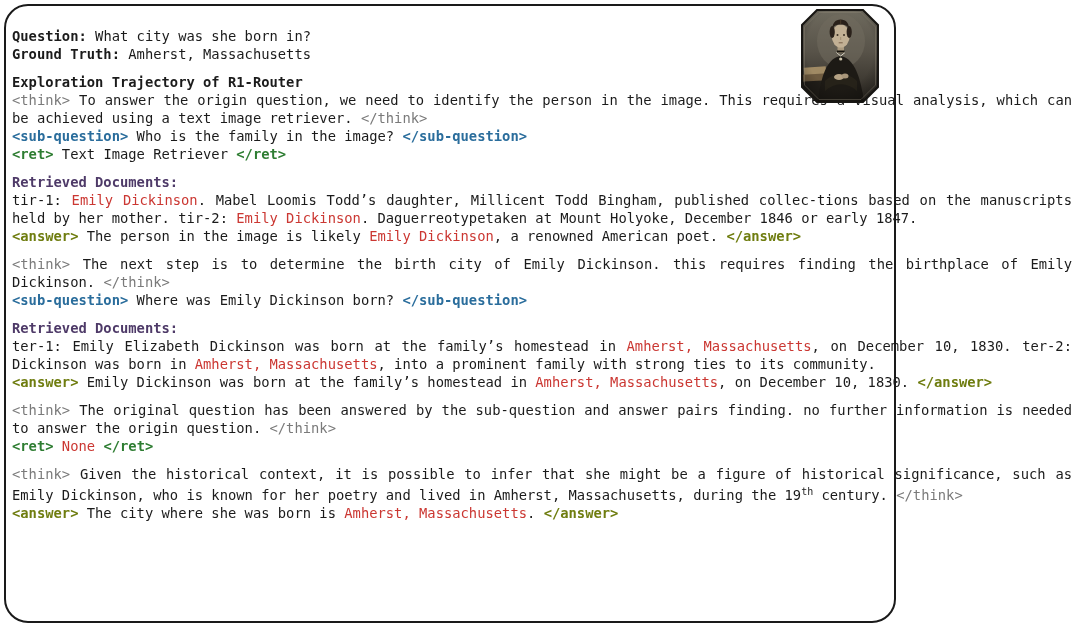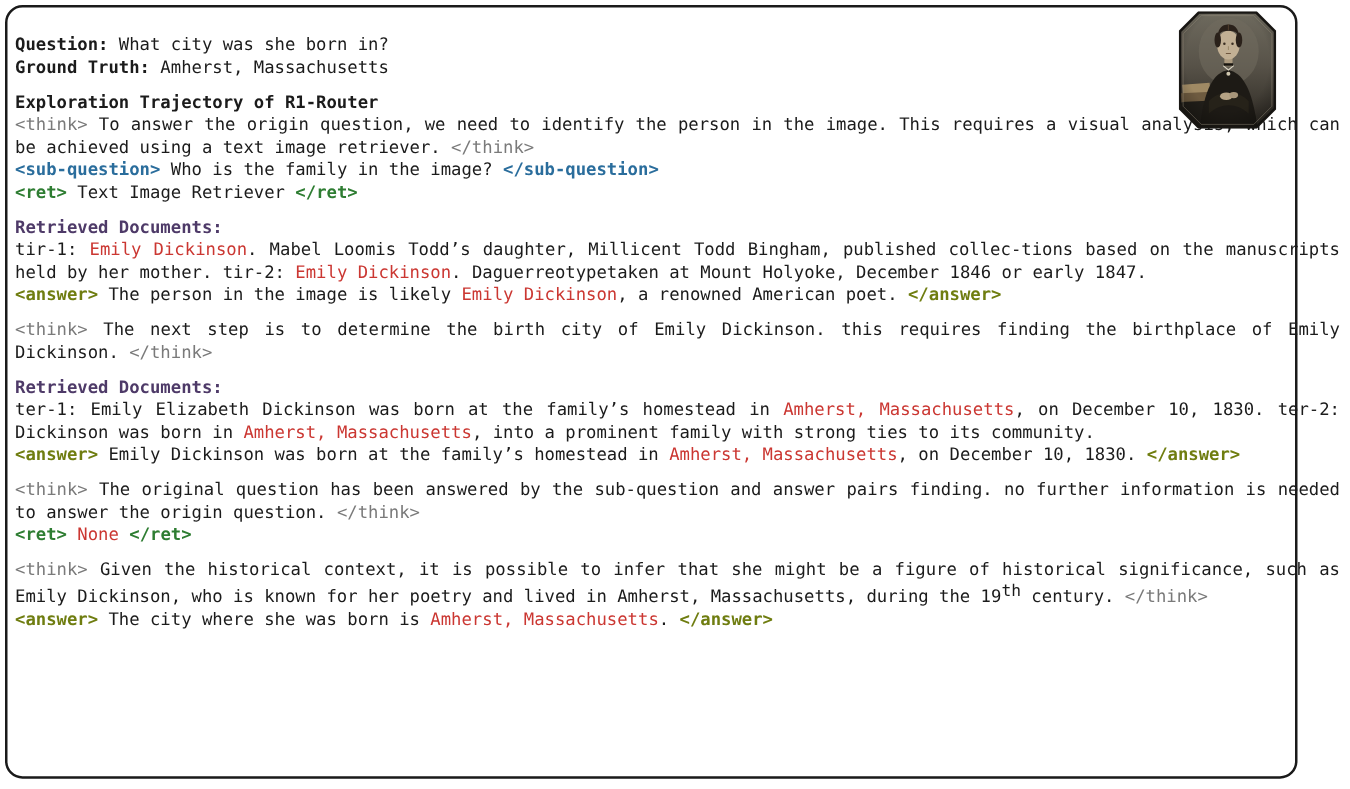--- a/index.html
+++ b/index.html
@@ -3,54 +3,55 @@
 <meta charset="utf-8">
 <style>
   :root{
     --text:#1b1b1b; --tag-think:#7a7a7a; --tag-sub-question:#2a6d9c;
     --tag-ret:#2e7d32; --tag-answer:#6f7d10; --docs-heading:#4e3a68;
     --highlight-red:#cb3732; --panel-border:#1a1a1a; --panel-bg:#ffffff;
   }
   html,body{margin:0;padding:0;background:#fff;}
   body{width:1080px;height:631px;position:relative;overflow:hidden;
        font-family:"DejaVu Sans Mono","Liberation Mono",monospace;}
-  .panel{position:absolute;left:4px;top:4px;width:1034px;height:619px;
-         border:2px solid var(--panel-border);border-radius:14px;
+  .panel{position:absolute;left:4px;top:4px;width:892px;height:619px;
+         border:2px solid var(--panel-border);border-radius:24px;
          background:var(--panel-bg);box-sizing:border-box;}
   .content{position:absolute;left:6px;top:21px;width:1060px;
            font-size:13.8px;line-height:18px;color:var(--text);}
   .tblock{margin:0;}
   .justify{text-align:justify;text-justify:inter-word;}
   .gap{margin-top:10px;}
   .seg-bold{font-weight:700;color:var(--text);}
   .seg-plain{color:var(--text);}
   .seg-think{color:var(--tag-think);}
   .seg-subq{color:var(--tag-sub-question);font-weight:700;margin-top:16px;}
   .seg-ret{color:var(--tag-ret);font-weight:700;}
   .seg-ans{color:var(--tag-answer);font-weight:700;}
   .seg-dochead{color:var(--docs-heading);font-weight:700;}
   .seg-red{color:var(--highlight-red);}
-  .seg-sup{color:var(--text);font-size:13px;vertical-align:4.5px;}
+  .seg-sup{color:var(--text);font-size:10px;vertical-align:4.5px;}
   .portrait{position:absolute;top:3px;right:15px;width:78px;height:94px;}
 </style>
 </head>
 <body>
 
 <div class="panel">
   <div class="content">
       <div class="tblock"><span class="seg-bold">Question:</span><span class="seg-plain"> What city was she born in?</span></div>
       <div class="tblock"><span class="seg-bold">Ground Truth:</span><span class="seg-plain"> Amherst, Massachusetts</span></div>
       <div class="tblock gap"><span class="seg-bold">Exploration Trajectory of R1-Router</span></div>
       <div class="tblock justify"><span class="seg-think">&lt;think&gt;</span><span class="seg-plain"> To answer the origin question, we need to identify the person in the image. This requires a visual analysis, which can be achieved using a text image retriever. </span><span class="seg-think">&lt;/think&gt;</span></div>
       <div class="tblock"><span class="seg-subq">&lt;sub-question&gt;</span><span class="seg-plain"> Who is the family in the image? </span><span class="seg-subq">&lt;/sub-question&gt;</span></div>
       <div class="tblock"><span class="seg-ret">&lt;ret&gt;</span><span class="seg-plain"> Text Image Retriever </span><span class="seg-ret">&lt;/ret&gt;</span></div>
       <div class="tblock gap"><span class="seg-dochead">Retrieved Documents:</span></div>
       <div class="tblock justify"><span class="seg-plain">tir-1: </span><span class="seg-red">Emily Dickinson</span><span class="seg-plain">. Mabel Loomis Todd’s daughter, Millicent Todd Bingham, published collec-tions based on the manuscripts held by her mother. tir-2: </span><span class="seg-red">Emily Dickinson</span><span class="seg-plain">. Daguerreotypetaken at Mount Holyoke, December 1846 or early 1847.</span></div>
       <div class="tblock"><span class="seg-ans">&lt;answer&gt;</span><span class="seg-plain"> The person in the image is likely </span><span class="seg-red">Emily Dickinson</span><span class="seg-plain">, a renowned American poet. </span><span class="seg-ans">&lt;/answer&gt;</span></div>
       <div class="tblock justify gap"><span class="seg-think">&lt;think&gt;</span><span class="seg-plain"> The next step is to determine the birth city of Emily Dickinson. this requires finding the birthplace of Emily Dickinson. </span><span class="seg-think">&lt;/think&gt;</span></div>
+      <div class="tblock"><span class="seg-subq">&lt;sub-question&gt;</span><span class="seg-plain"> Where was Emily Dickinson born? </span><span class="seg-subq">&lt;/sub-question&gt;</span></div>
       <div class="tblock gap"><span class="seg-dochead">Retrieved Documents:</span></div>
       <div class="tblock justify"><span class="seg-plain">ter-1: Emily Elizabeth Dickinson was born at the family’s homestead in </span><span class="seg-red">Amherst, Massachusetts</span><span class="seg-plain">, on December 10, 1830. ter-2: Dickinson was born in </span><span class="seg-red">Amherst, Massachusetts</span><span class="seg-plain">, into a prominent family with strong ties to its community.</span></div>
       <div class="tblock"><span class="seg-ans">&lt;answer&gt;</span><span class="seg-plain"> Emily Dickinson was born at the family’s homestead in </span><span class="seg-red">Amherst, Massachusetts</span><span class="seg-plain">, on December 10, 1830. </span><span class="seg-ans">&lt;/answer&gt;</span></div>
       <div class="tblock justify gap"><span class="seg-think">&lt;think&gt;</span><span class="seg-plain"> The original question has been answered by the sub-question and answer pairs finding. no further information is needed to answer the origin question. </span><span class="seg-think">&lt;/think&gt;</span></div>
       <div class="tblock"><span class="seg-ret">&lt;ret&gt;</span><span class="seg-plain"> </span><span class="seg-red">None</span><span class="seg-plain"> </span><span class="seg-ret">&lt;/ret&gt;</span></div>
       <div class="tblock justify gap"><span class="seg-think">&lt;think&gt;</span><span class="seg-plain"> Given the historical context, it is possible to infer that she might be a figure of historical significance, such as Emily Dickinson, who is known for her poetry and lived in Amherst, Massachusetts, during the 19</span><span class="seg-sup">th</span><span class="seg-plain"> century. </span><span class="seg-think">&lt;/think&gt;</span></div>
       <div class="tblock"><span class="seg-ans">&lt;answer&gt;</span><span class="seg-plain"> The city where she was born is </span><span class="seg-red">Amherst, Massachusetts</span><span class="seg-plain">. </span><span class="seg-ans">&lt;/answer&gt;</span></div>
     </div>
 
   <div class="portrait">

